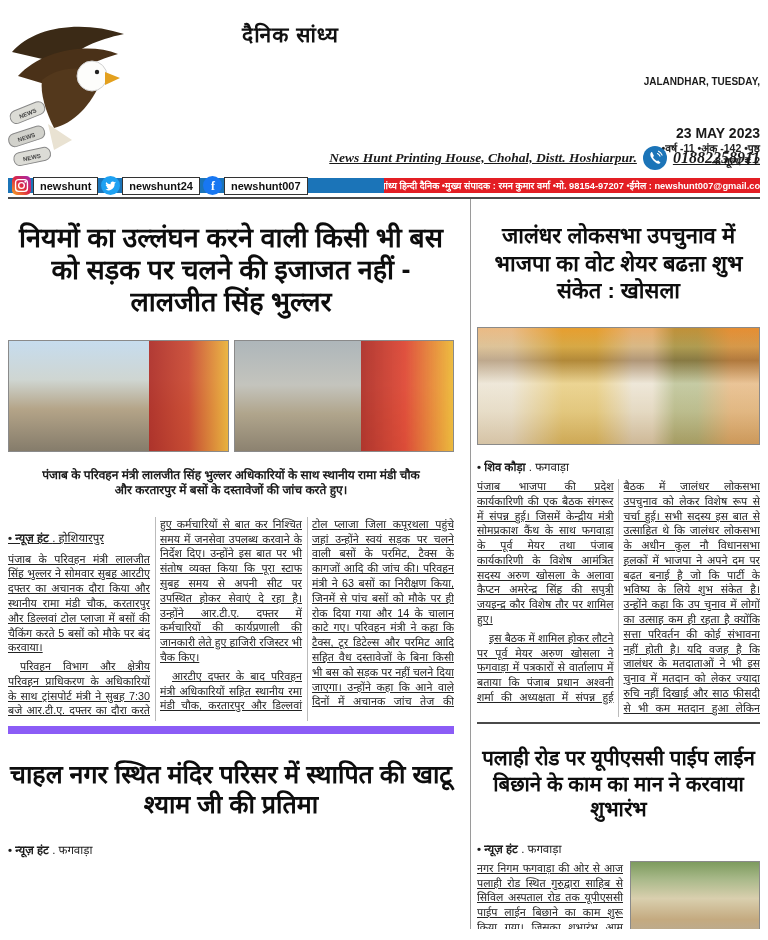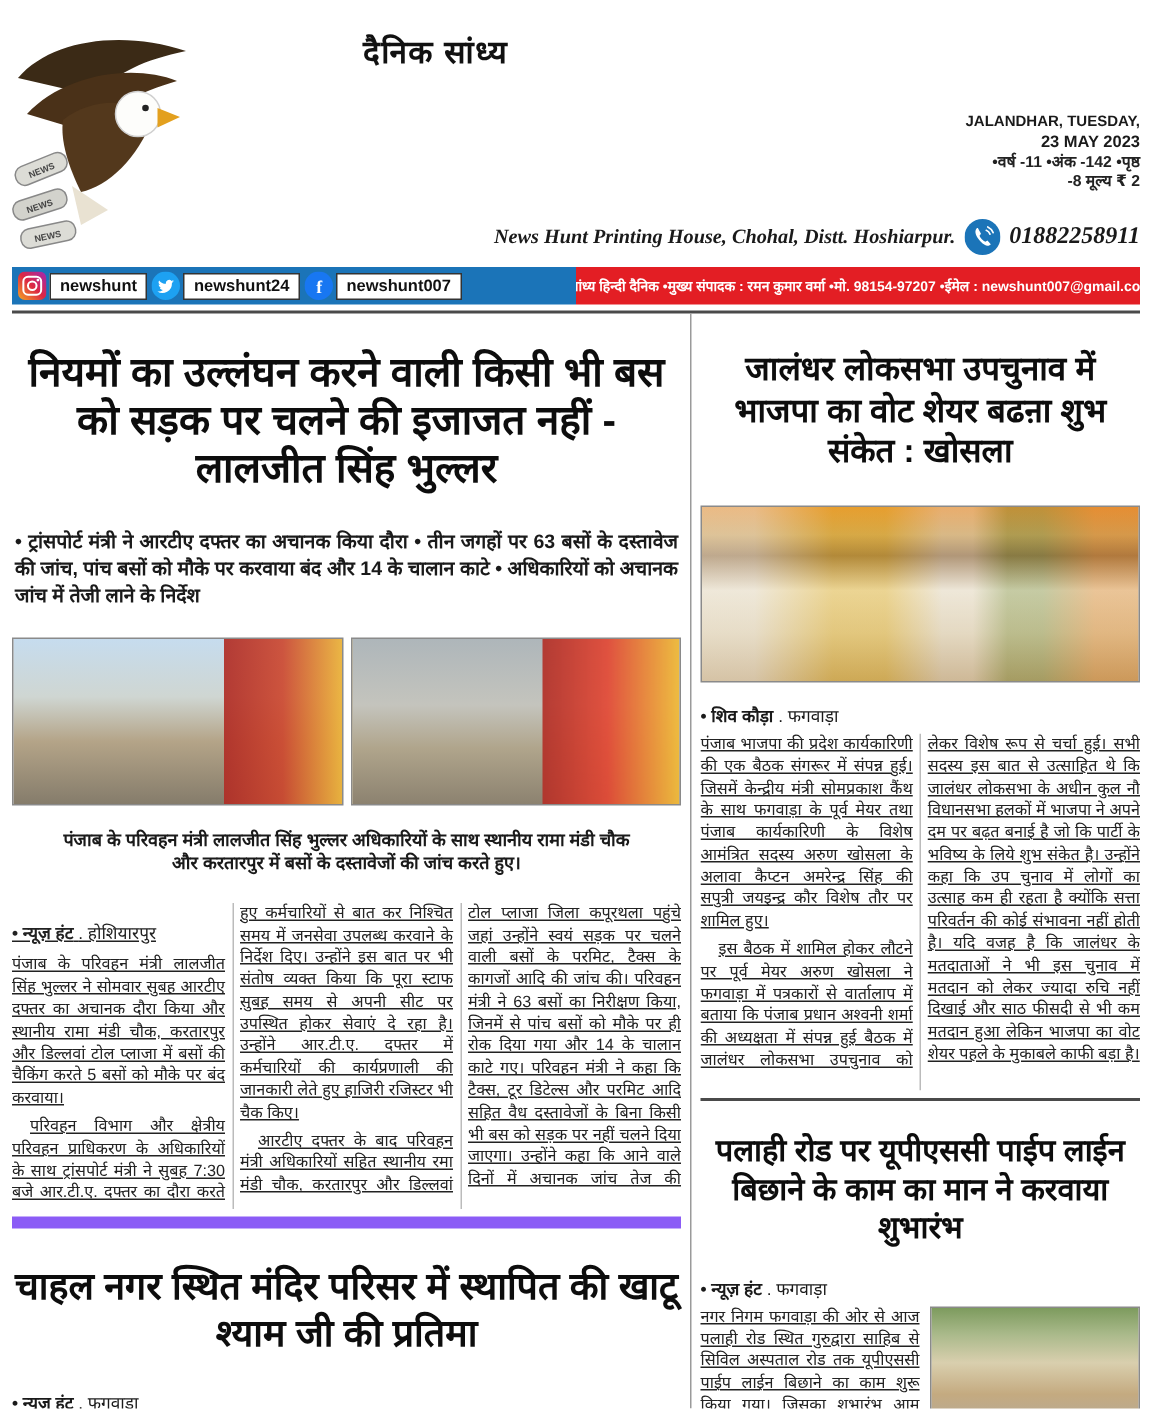--- a/index.html
+++ b/index.html
@@ -6,37 +6,37 @@
   .page{width:768px;height:940px;overflow:hidden;position:relative;background:#fff;
         font-family:"Liberation Sans","DejaVu Sans",sans-serif;color:#1a1a1a;}
   
   .mast{position:relative;height:178px;}
   .eagle{position:absolute;left:4px;top:18px;width:132px;height:150px;}
   .mast-center{position:absolute;left:228px;top:20px;width:430px;}
   .tagline{font-size:21px;font-weight:700;color:#111;margin:0 0 2px 14px;letter-spacing:1px;}
   .mast-title{font-size:78px;font-weight:800;color:#e31e24;line-height:.98;letter-spacing:-2px;white-space:nowrap;}
   .mast-right{position:absolute;right:8px;top:76px;text-align:right;width:170px;line-height:1.25;}
   .dl1{font-size:10px;font-weight:700;}
-  .dl2{font-size:11px;font-weight:700;}
+  .dl2{font-size:14px;font-weight:700;margin-top:36px;}
   .iss{font-size:10.5px;font-weight:600;color:#222;}
-  .printer-row{position:absolute;right:8px;top:146px;display:flex;align-items:center;gap:6px;}
+  .printer-row{position:absolute;right:8px;top:146px;display:flex;align-items:center;gap:6px;text-decoration:underline;}
   .printer{font-family:"Liberation Serif","DejaVu Serif",serif;font-style:italic;font-weight:700;font-size:13.5px;}
   .phone-icon{width:24px;height:24px;display:inline-block;}
   .phone-num{font-family:"Liberation Serif","DejaVu Serif",serif;font-style:italic;font-weight:700;font-size:16px;}
   
-  .strips{display:flex;height:25px;margin:0 8px;align-items:stretch;}
+  .strips{display:flex;height:15px;margin:0 8px;align-items:stretch;}
   .strip-blue{flex:0 0 49%;background:#1b74b8;display:flex;align-items:center;gap:3px;padding:0 4px;}
   .soc{display:flex;align-items:center;gap:2px;}
   .soc svg{width:19px;height:19px;flex:0 0 auto;}
   .handle{background:#fff;border:1px solid #333;font-size:11px;font-weight:700;padding:0 6px;line-height:16px;color:#111;}
   .strip-red{flex:1;background:#e31e24;color:#fff;font-size:9.3px;font-weight:600;
              display:flex;align-items:center;justify-content:center;padding:0 4px;white-space:nowrap;overflow:hidden;}
   
   .content{margin:4px 8px 0;border-top:2px solid #4a4a4a;display:flex;height:730px;overflow:hidden;}
-  .col-left{width:446px;border-right:1px solid #9a9a9a;padding-right:6px;}
+  .col-left{width:446px;border-right:1px solid #9a9a9a;padding-right:16px;}
   .col-right{flex:1;padding-left:6px;}
   .headline{font-weight:700;text-align:center;color:#0d0d0d;}
   .h-bus{font-size:27px;line-height:1.18;padding:6px 0 3px;}
   .h-bjp{font-size:22px;line-height:1.25;padding:5px 0 4px;}
   .h-pipe{font-size:20.5px;line-height:1.25;padding:4px 0 2px;}
   .h-temple{font-size:25px;line-height:1.22;padding:4px 0 2px;}
   .subhead{font-size:13px;font-weight:700;line-height:1.38;padding:2px 2px 6px;text-align:justify;}
   .byline{font-size:11.5px;margin:14px 0 5px;}
   .by-src{font-weight:700;}
   .bodytxt{font-size:10.8px;line-height:1.37;text-align:justify;color:#222;text-decoration:underline;}
@@ -152,21 +152,20 @@
     </div>
     <div class="strip-red">•सांध्य हिन्दी दैनिक  •मुख्य संपादक : रमन कुमार वर्मा  •मो. 98154-97207  •ईमेल : newshunt007@gmail.com</div>
   </div>
 
   <main class="content">
 
     <div class="col-left">
 
       <section>
         <h1 class="headline h-bus">नियमों का उल्लंघन करने वाली किसी भी बस को सड़क पर चलने की इजाजत नहीं - लालजीत सिंह भुल्लर</h1>
-        <p class="subhead">• ट्रांसपोर्ट मंत्री ने आरटीए दफ्तर का अचानक किया दौरा  • तीन जगहों पर 63 बसों के दस्तावेज की जांच, पांच बसों को मौके पर करवाया बंद और 14 के चालान काटे  • अधिकारियों को अचानक जांच में तेजी लाने के निर्देश</p>
         <div class="bus-photos">
           <div class="photo ph-bus1"></div>
           <div class="photo ph-bus2"></div>
         </div>
         <p class="caption">पंजाब के परिवहन मंत्री लालजीत सिंह भुल्लर अधिकारियों के साथ स्थानीय रामा मंडी चौक और करतारपुर में बसों के दस्तावेजों की जांच करते हुए।</p>
         <div class="bodytxt cols3">
           <div class="byline">
             <span class="by-src">• न्यूज़ हंट</span>
             <span>. होशियारपुर</span>
           </div>

